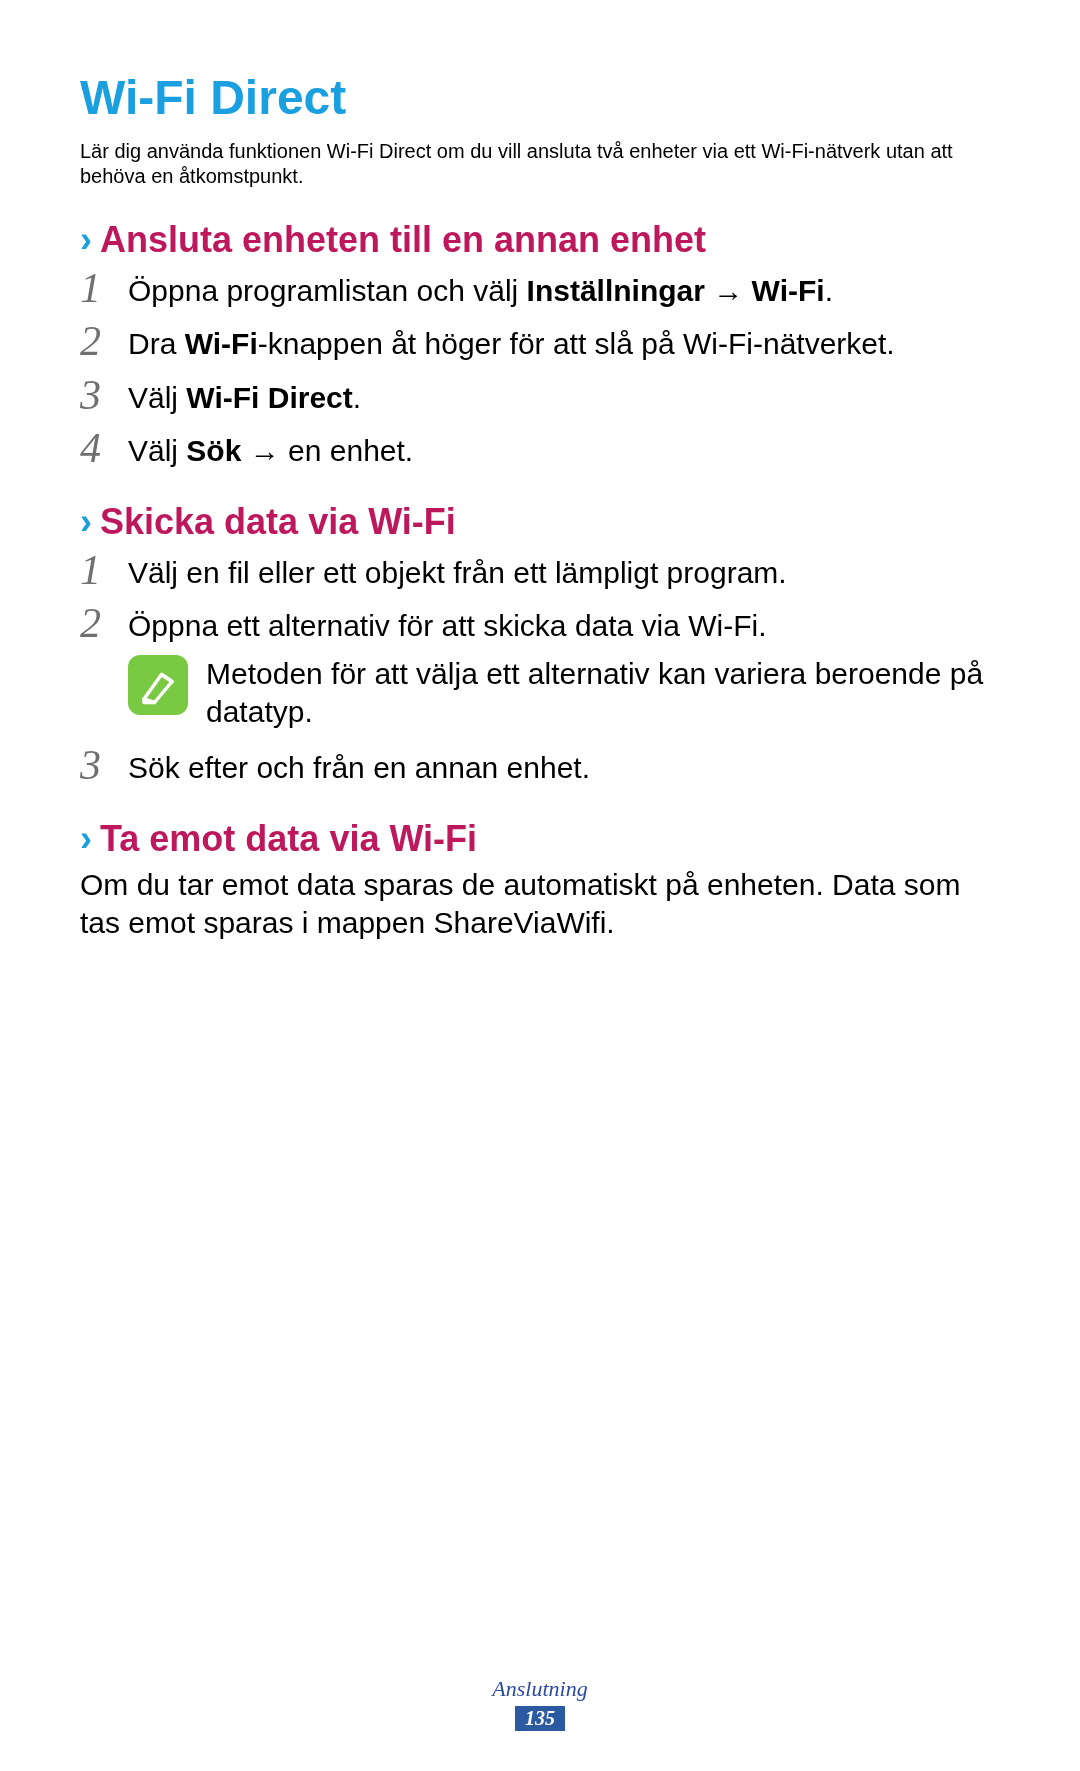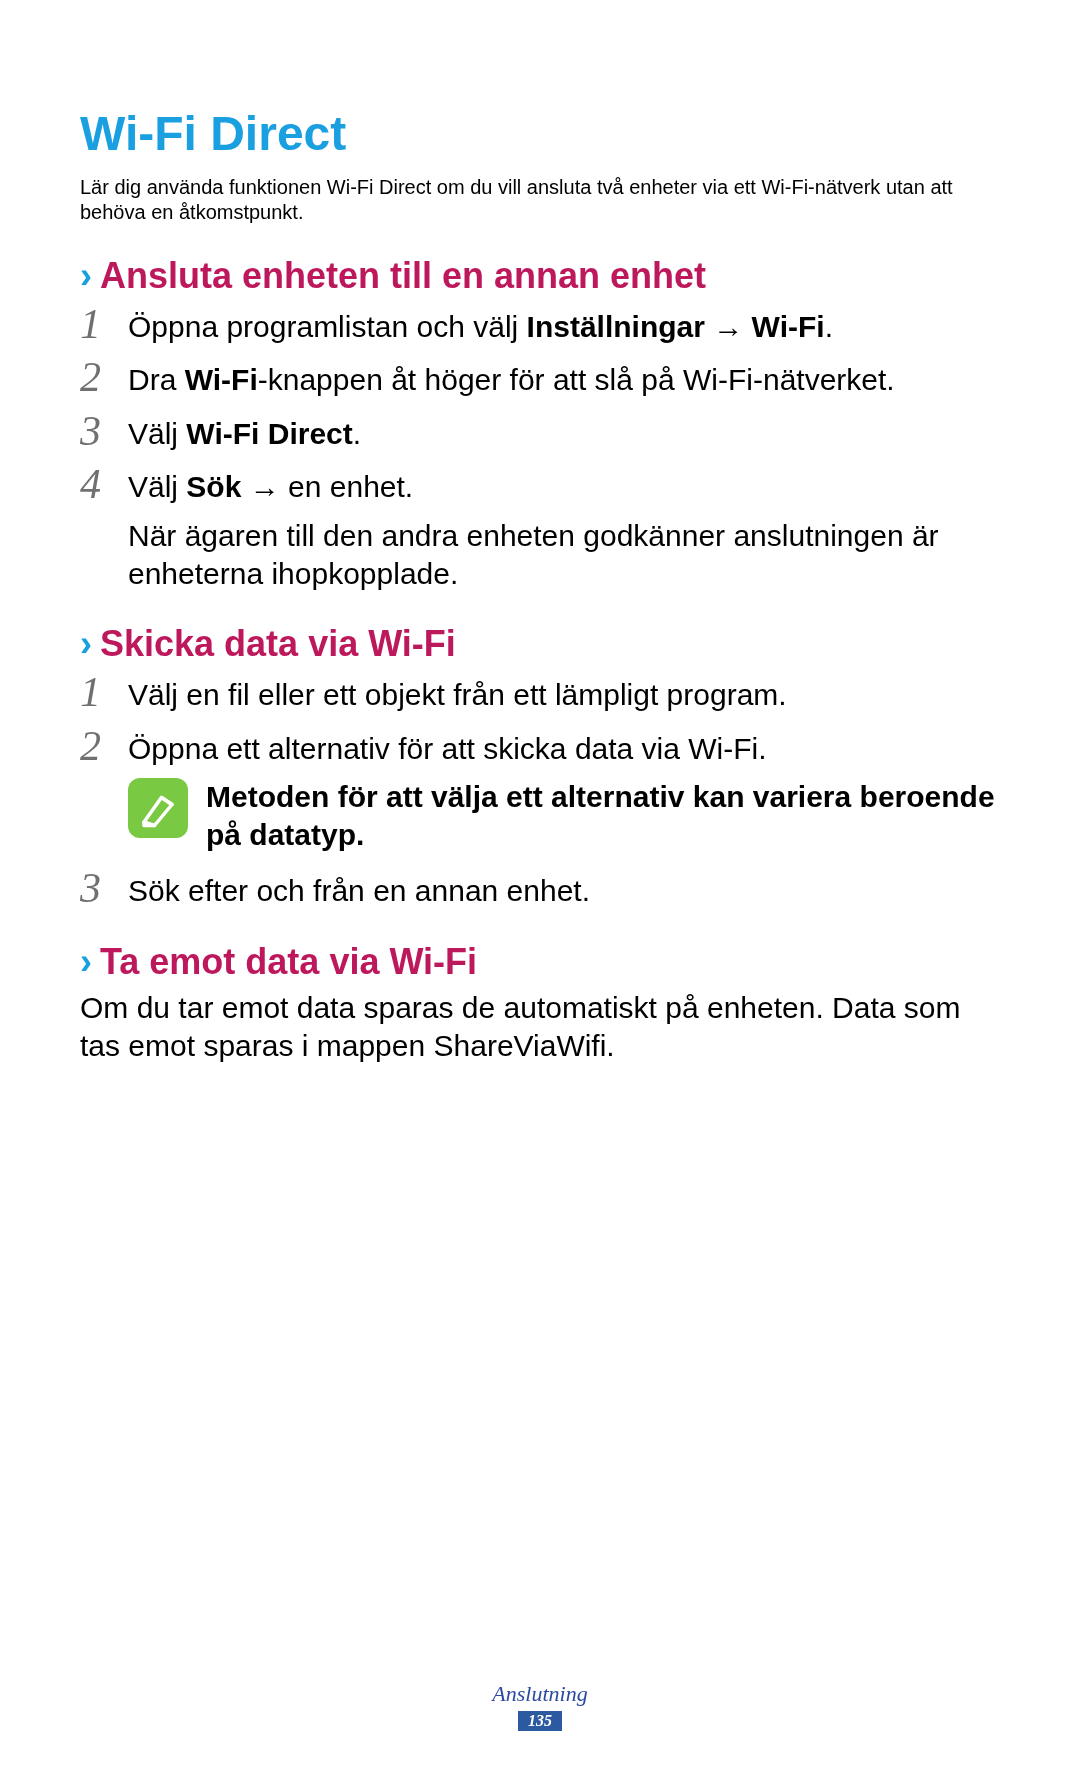--- a/index.html
+++ b/index.html
@@ -5,21 +5,21 @@
   * { box-sizing: border-box; margin: 0; padding: 0; }
   body {
     font-family: "Segoe UI", "Helvetica Neue", Arial, sans-serif;
     width: 1080px;
     height: 1771px;
     background: #fff;
     color: #000;
     position: relative;
   }
   .page {
-    padding: 106px 80px 0 80px;
+    padding: 70px 80px 0 80px;
   }
   .h1 {
     color: #1a9fe0;
     font-size: 48px;
     font-weight: 700;
     margin-bottom: 14px;
   }
   .intro {
     font-size: 20px;
     line-height: 1.25;
@@ -91,21 +91,21 @@
     font-size: 30px;
     line-height: 1.28;
     margin-left: 48px;
     margin-bottom: 10px;
   }
   .para {
     font-size: 30px;
     line-height: 1.28;
     margin-bottom: 10px;
   }
-  .note.inner { margin-top: 6px; margin-bottom: 14px; font-weight: bold; }
+  .note.inner { margin-top: 6px; margin-bottom: 14px; }
   .note.inner .note-text { padding-top: 0; }
 
   .footer {
     position: absolute;
     bottom: 40px;
     left: 0; right: 0;
     text-align: center;
   }
   .footer-section {
     color: #2c4aa0;
@@ -113,21 +113,21 @@
     font-size: 22px;
     font-family: Georgia, "Times New Roman", serif;
     margin-bottom: 4px;
     text-align: center;
   }
   .page-num {
     display: inline-block;
     background: #2c5aa0;
     color: #fff;
     font-weight: 700;
-    font-size: 16px;
+    font-size: 20px;
     font-style: italic;
     font-family: Georgia, "Times New Roman", serif;
     padding: 1px 10px;
   }
 </style>
 </head>
 <body>
 
 <div class="page">
 
@@ -160,21 +160,20 @@
       <span>Välj </span><span class="b">Wi-Fi Direct</span><span>.</span>
     </div>
   </div>
 
   <div class="step">
     <div class="step-num">4</div>
     <div class="step-body">
       <span>Välj </span><span class="b">Sök</span><span> → en enhet.</span>
     </div>
   </div>
-  <div class="step-sub">När ägaren till den andra enheten godkänner anslutningen är enheterna ihopkopplade.</div>
 
   <div class="subhead">
     <span class="chevron">›</span>
     <span class="subhead-text">Skicka data via Wi-Fi</span>
   </div>
 
   <div class="step">
     <div class="step-num">1</div>
     <div class="step-body">Välj en fil eller ett objekt från ett lämpligt program.</div>
   </div>

